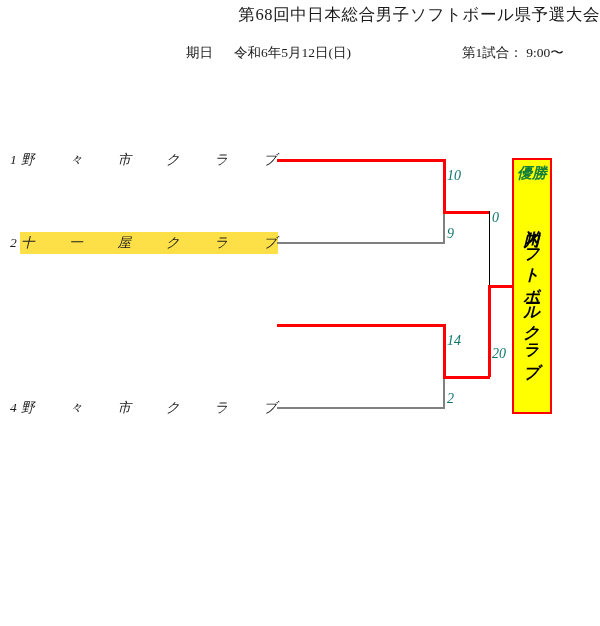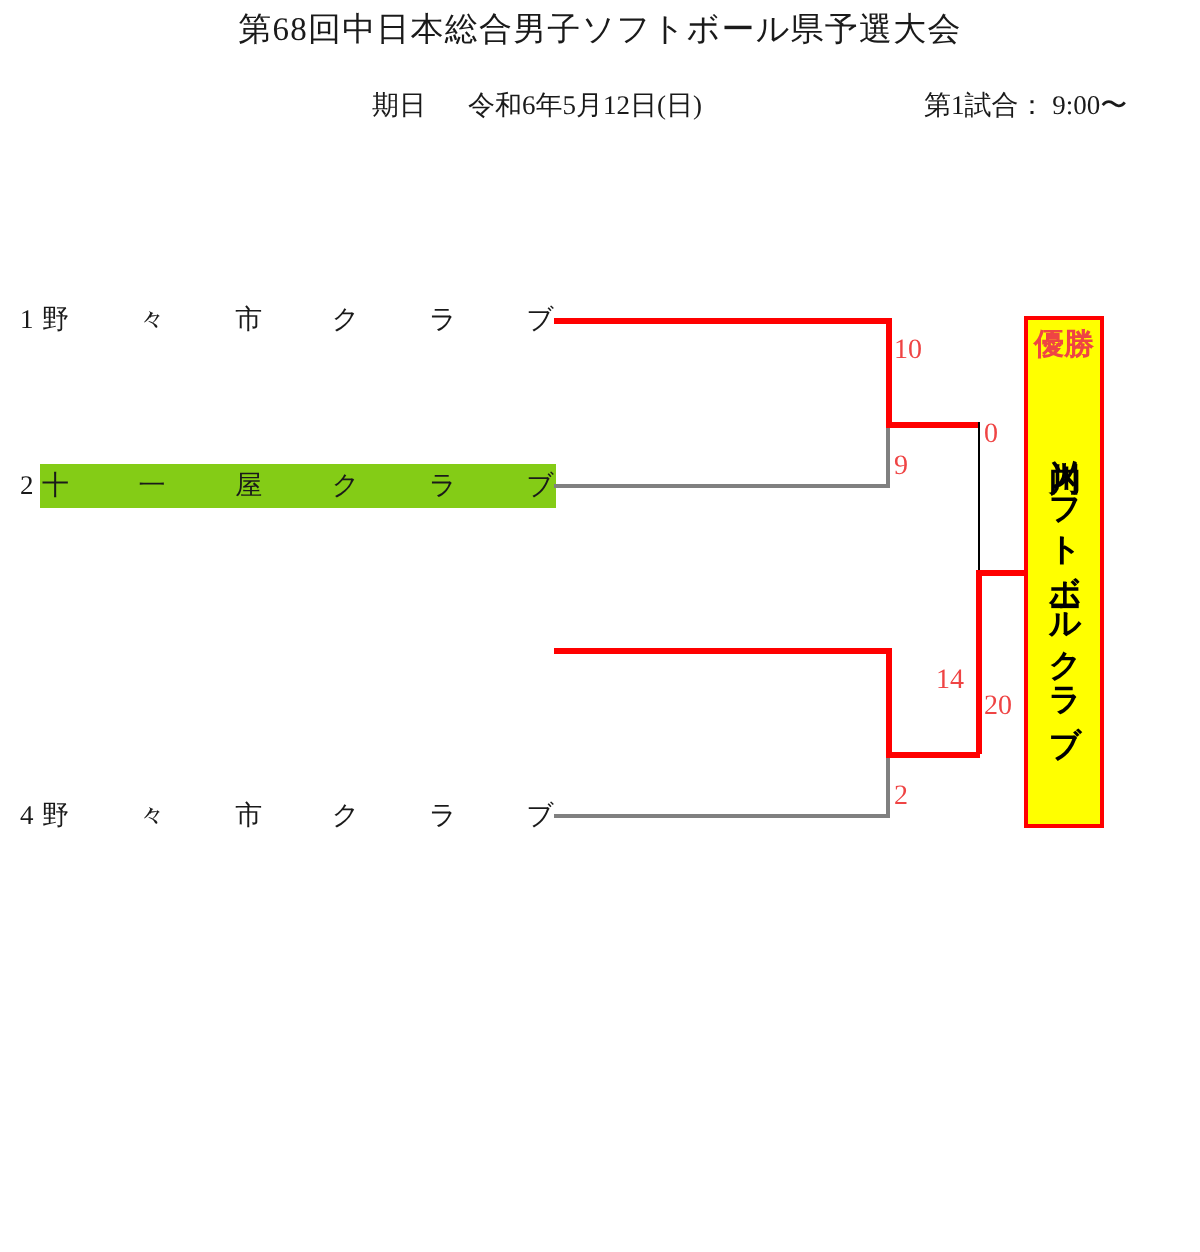--- a/index.html
+++ b/index.html
@@ -15,21 +15,21 @@
     color: #1a1a1a;
     overflow: hidden;
   }
 
   
   #tournament-title {
     position: absolute;
     top: 4px;
     left: 0;
     width: 600px;
-    text-align: center;
+    text-align: right;
     font-size: 16.5px;
     letter-spacing: 0.6px;
     white-space: nowrap;
     color: #1a1a1a;
   }
 
   #event-info {
     position: absolute;
     top: 43px;
     left: 160px;
@@ -54,20 +54,21 @@
     white-space: nowrap;
   }
 
   
   #bracket {
     position: absolute;
     top: 0;
     left: 0;
     width: 600px;
     height: 626px;
+    font-style: italic;
   }
 
   .seed-row {
     position: absolute;
     left: 10px;
     height: 22px;
     line-height: 22px;
     font-size: 13.5px;
     white-space: nowrap;
   }
@@ -77,21 +78,21 @@
     text-align: left;
   }
   .seed-name {
     display: inline-block;
     width: 256px;
     text-align: justify;
     text-align-last: justify;
     padding: 0 1px;
     font-size: 13.5px;
   }
-  .seed-name.hl-blue { background: #84cc16; }
+  .seed-name.hl-blue { background: #fde047; }
   .seed-name.hl-yellow { background: #ffff00; }
 
   
   .bline {
     position: absolute;
   }
   .bline.h { height: 0; border-top-style: solid; }
   .bline.v { width: 0; border-left-style: solid; }
 
   .red   { border-color: #ff0000; }
@@ -101,21 +102,21 @@
   .w3 { border-top-width: 3px; }
   .w3v { border-left-width: 3px; }
   .w2 { border-top-width: 2px; }
   .w2v { border-left-width: 2px; }
   .w1v { border-left-width: 1px; }
 
   .score {
     position: absolute;
     font-size: 14px;
     line-height: 14px;
-    color: #ef4444;
+    color: #0f766e;
     white-space: nowrap;
   }
 
   
   #champion-box {
     position: absolute;
     left: 512px;
     top: 158px;
     width: 40px;
     height: 256px;
@@ -123,21 +124,21 @@
     border: 2px solid #ff0000;
     box-sizing: border-box;
     text-align: center;
     overflow: hidden;
   }
   #champion-label {
     margin-top: 5px;
     font-size: 15px;
     line-height: 17px;
     font-weight: bold;
-    color: #ef4444;
+    color: #15803d;
     letter-spacing: 0px;
     white-space: nowrap;
   }
   #champion-name {
     margin: 4px auto 0 auto;
     font-size: 16px;
     line-height: 19px;
     font-weight: bold;
     color: #000000;
     writing-mode: vertical-rl;
@@ -185,21 +186,21 @@
   <div class="bline h red w3" style="left:443px; top:211px; width:47px;"></div>
   <div class="bline h red w3" style="left:443px; top:376px; width:47px;"></div>
 
   <div class="bline v black w1v" style="left:489px; top:211px; height:76px;"></div>
   <div class="bline v red w3v" style="left:488px; top:285px; height:92px;"></div>
 
   <div class="bline h red w3" style="left:488px; top:285px; width:26px;"></div>
 
   <div class="score" style="left:447px; top:169px;">10</div>
   <div class="score" style="left:447px; top:227px;">9</div>
-  <div class="score" style="left:468px; top:334px;">14</div>
+  <div class="score" style="left:447px; top:334px;">14</div>
   <div class="score" style="left:447px; top:392px;">2</div>
   <div class="score" style="left:492px; top:211px;">0</div>
   <div class="score" style="left:492px; top:347px;">20</div>
 
   <div id="champion-box">
     <div id="champion-label">優勝</div>
     <div id="champion-name">内川ソフトボールクラブ</div>
   </div>
 
 </div>

